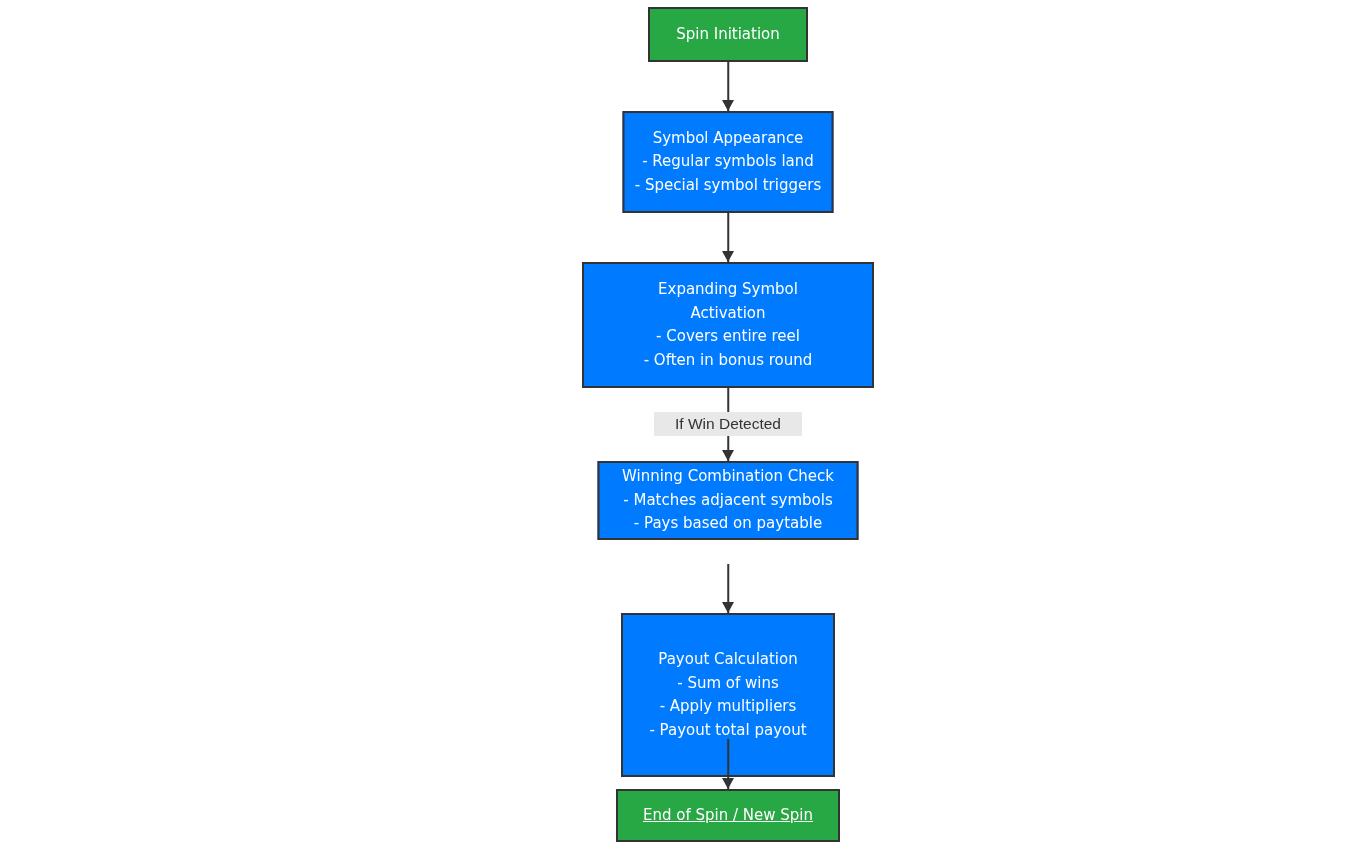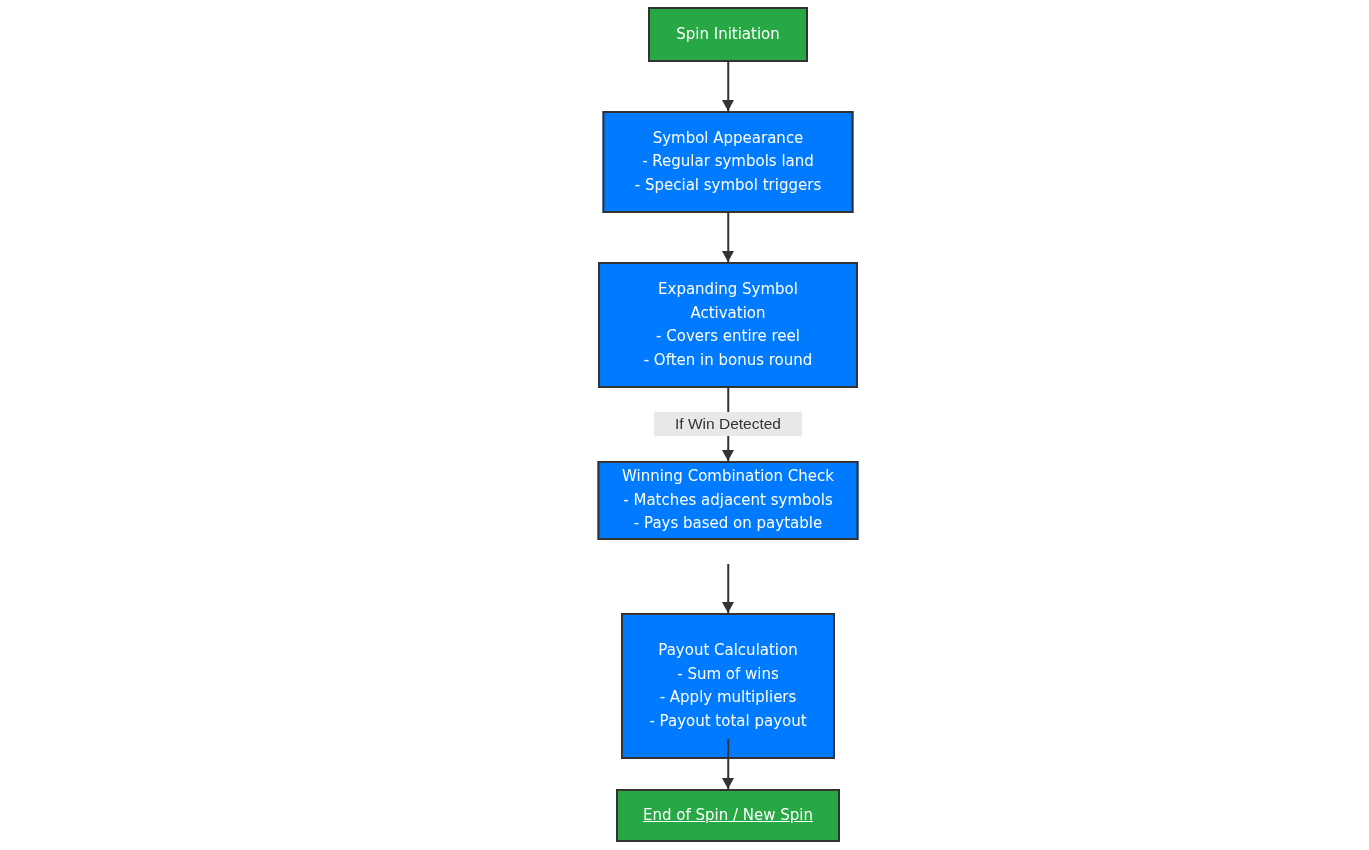--- a/index.html
+++ b/index.html
@@ -76,32 +76,32 @@
 
   <div class="node" style="top: 7px; width: 160px; height: 55px; background-color: rgb(40, 167, 69); border-color: rgb(51, 51, 51);">
     <span class="line">Spin Initiation</span>
   </div>
 
   <div class="edge" style="top:62px; height:49px;">
     <div class="edge-line" style="background-color: rgb(51, 51, 51);"></div>
     <div class="edge-arrow" style="border-top-color: rgb(51, 51, 51);"></div>
   </div>
 
-  <div class="node" style="top: 111px; width: 251px; height: 102px; background-color: rgb(0, 123, 255); border-color: rgb(51, 51, 51);">
+  <div class="node" style="top: 111px; width: 211px; height: 102px; background-color: rgb(0, 123, 255); border-color: rgb(51, 51, 51);">
     <span class="line">Symbol Appearance</span>
     <span class="line">- Regular symbols land</span>
     <span class="line">- Special symbol triggers</span>
   </div>
 
   <div class="edge" style="top:213px; height:49px;">
     <div class="edge-line" style="background-color: rgb(51, 51, 51);"></div>
     <div class="edge-arrow" style="border-top-color: rgb(51, 51, 51);"></div>
   </div>
 
-  <div class="node" style="top: 262px; width: 260px; height: 126px; background-color: rgb(0, 123, 255); border-color: rgb(51, 51, 51);">
+  <div class="node" style="top: 262px; width: 292px; height: 126px; background-color: rgb(0, 123, 255); border-color: rgb(51, 51, 51);">
     <span class="line">Expanding Symbol</span>
     <span class="line">Activation</span>
     <span class="line">- Covers entire reel</span>
     <span class="line">- Often in bonus round</span>
   </div>
 
   <div class="edge" style="top:388px; height:73px;">
     <div class="edge-line" style="background-color: rgb(51, 51, 51);"></div>
     <div class="edge-arrow" style="border-top-color: rgb(51, 51, 51);"></div>
   </div>
@@ -111,21 +111,21 @@
     <span class="line">Winning Combination Check</span>
     <span class="line">- Matches adjacent symbols</span>
     <span class="line">- Pays based on paytable</span>
   </div>
 
   <div class="edge" style="top:564px; height:49px;">
     <div class="edge-line" style="background-color: rgb(51, 51, 51);"></div>
     <div class="edge-arrow" style="border-top-color: rgb(51, 51, 51);"></div>
   </div>
 
-  <div class="node" style="top: 613px; width: 214px; height: 146px; background-color: rgb(0, 123, 255); border-color: rgb(51, 51, 51);">
+  <div class="node" style="top: 613px; width: 214px; height: 164px; background-color: rgb(0, 123, 255); border-color: rgb(51, 51, 51);">
     <span class="line">Payout Calculation</span>
     <span class="line">- Sum of wins</span>
     <span class="line">- Apply multipliers</span>
     <span class="line">- Payout total payout</span>
   </div>
 
   <div class="edge" style="top:739px; height:50px;">
     <div class="edge-line" style="background-color: rgb(51, 51, 51);"></div>
     <div class="edge-arrow" style="border-top-color: rgb(51, 51, 51);"></div>
   </div>

